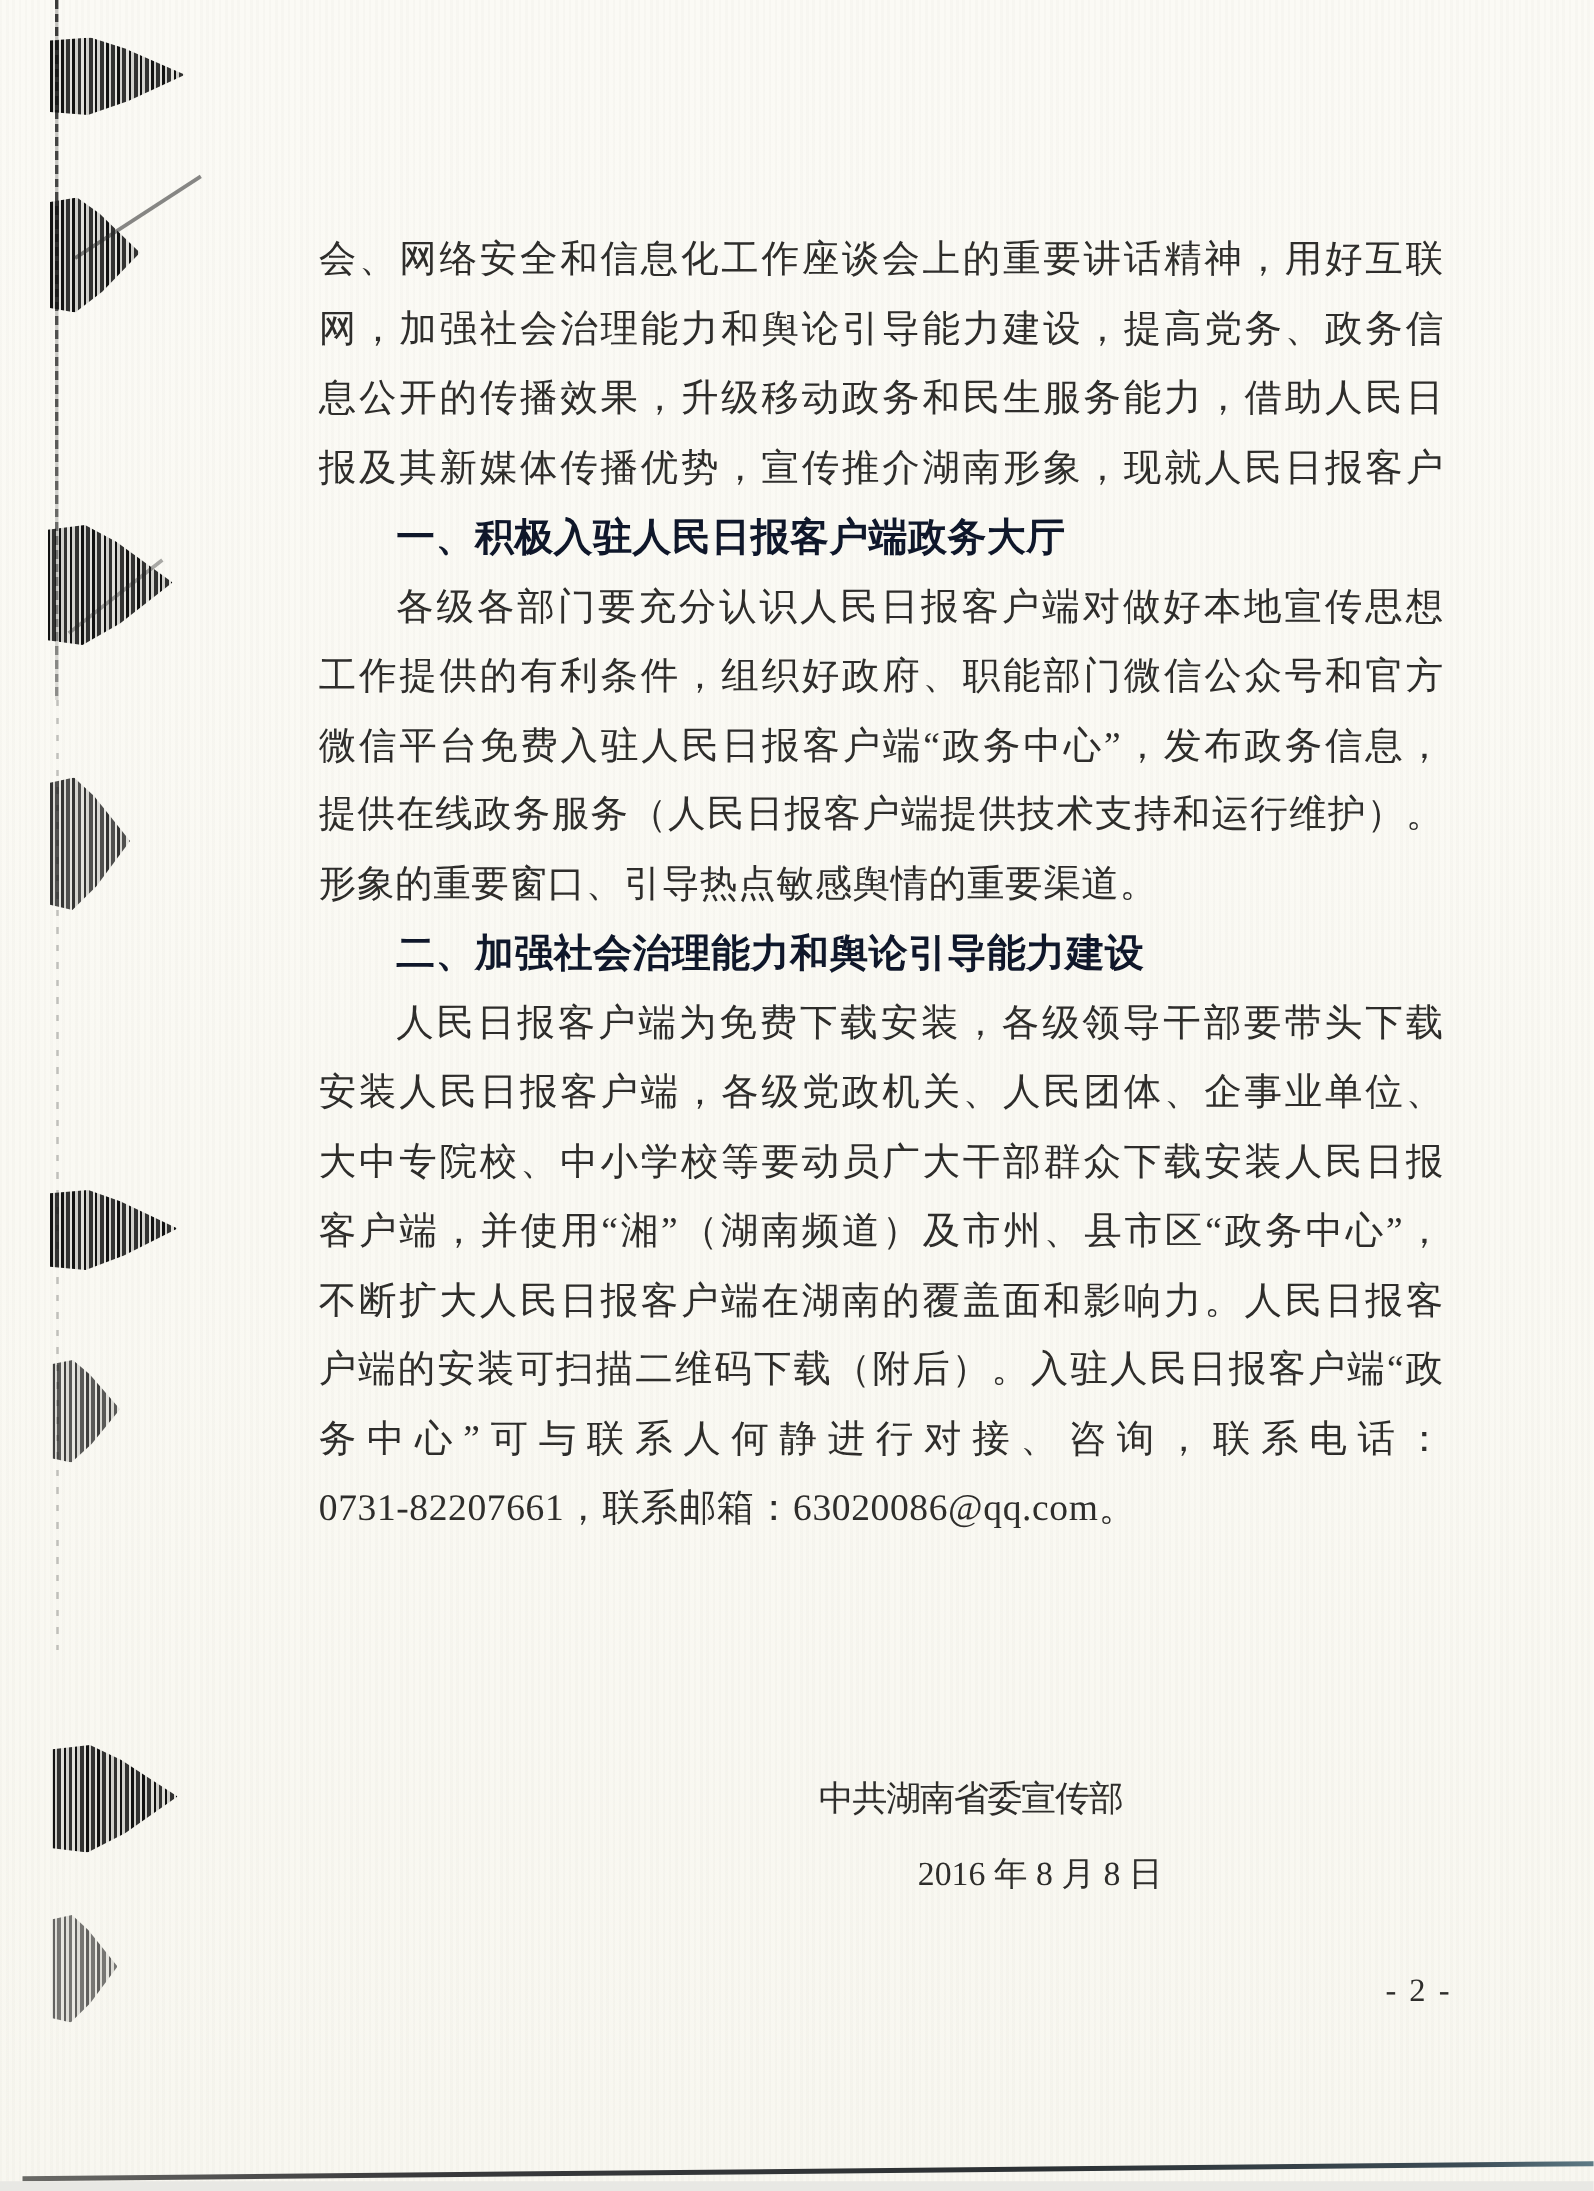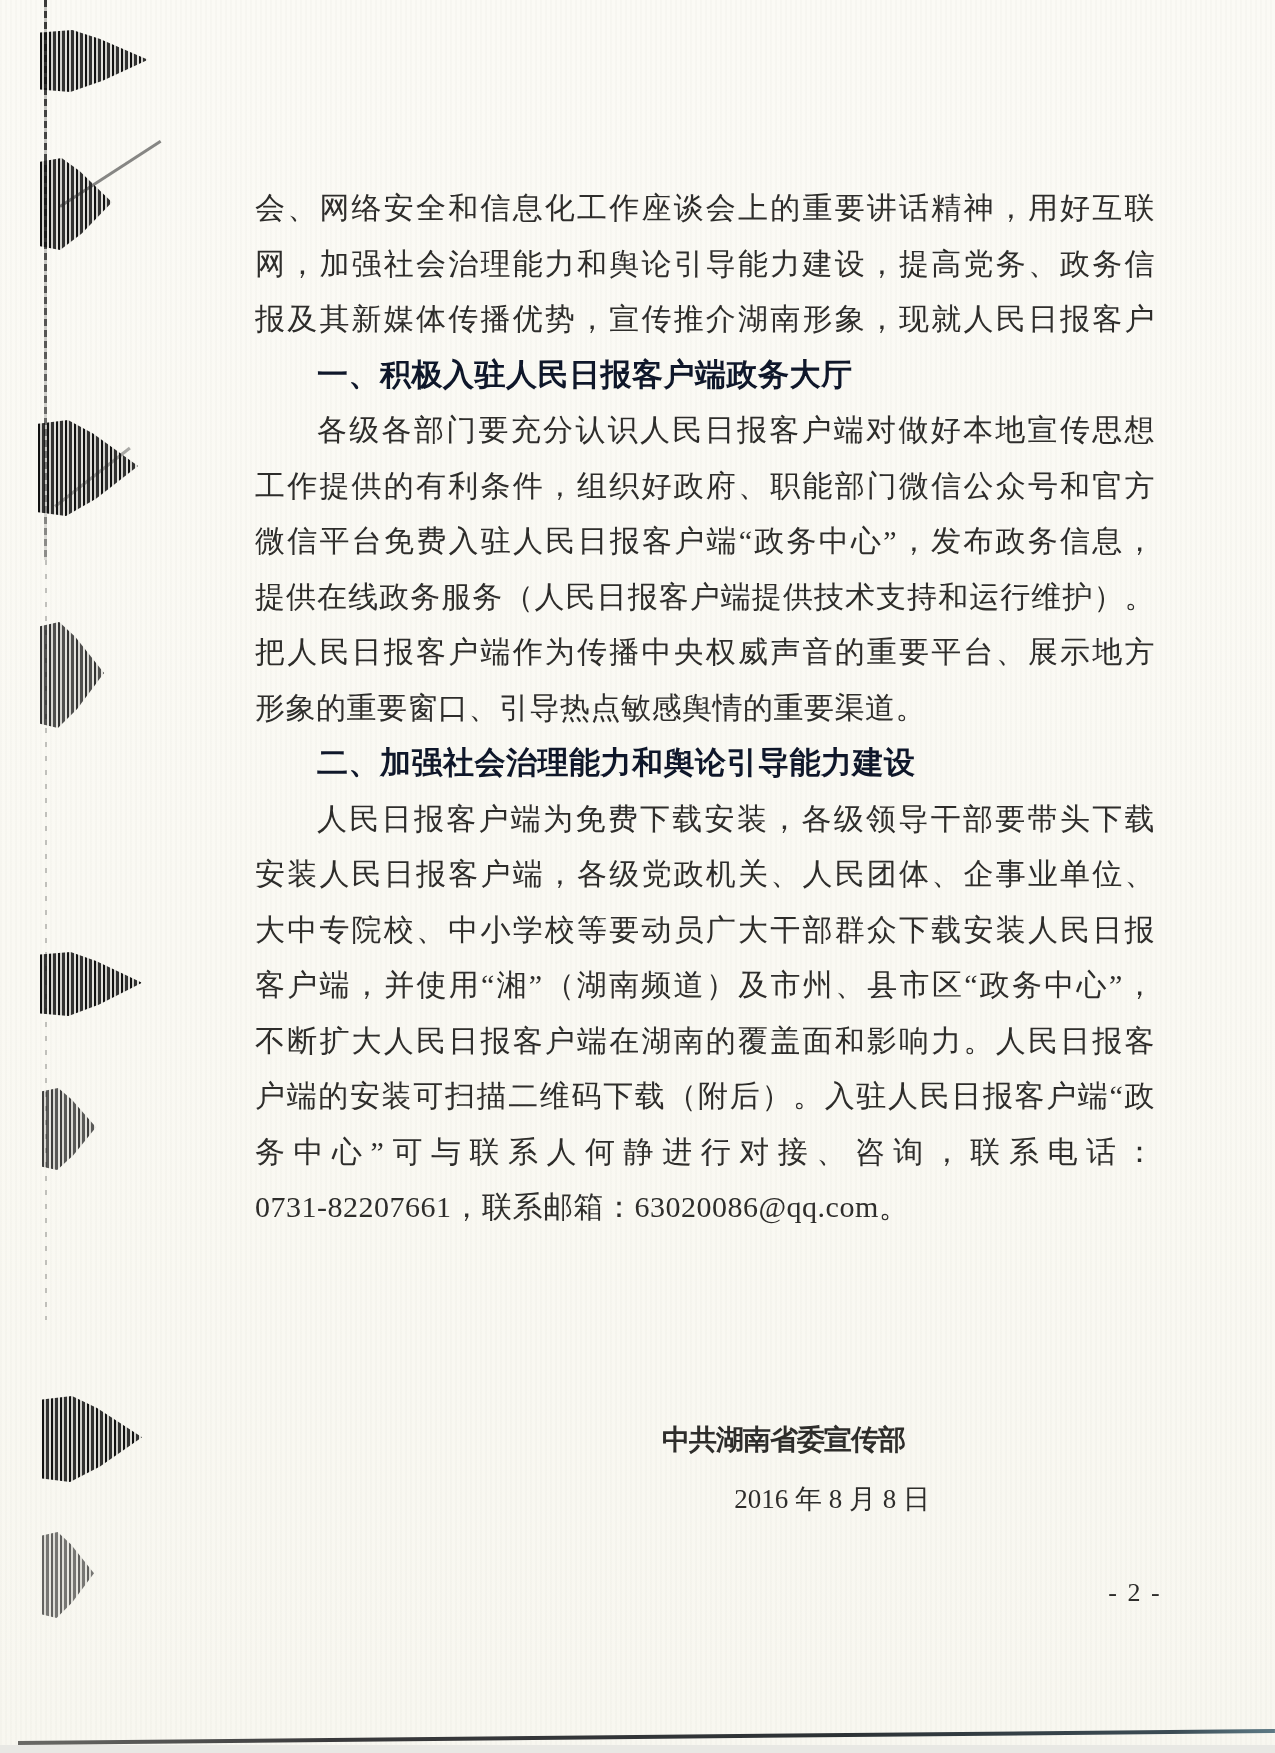--- a/index.html
+++ b/index.html
@@ -26,21 +26,21 @@
   .ln.fill{text-align-last:justify;}
   .ln.end{text-align-last:left;}
   .ln.ind{text-indent:62px;}
   .ln.h{
     font-weight:bold;color:#0f172a;font-size:31px;
     font-family:"Liberation Sans", sans-serif;
   }
   
   .sig-org{
     position:absolute;left:655px;top:1420px;width:250px;height:40px;
-    line-height:40px;font-size:28px;color:#2e2d2b;text-align:right;letter-spacing:-1px;font-weight:bold;
+    line-height:40px;font-size:28px;color:#2e2d2b;text-align:left;letter-spacing:-1px;
   }
   .sig-date{
     position:absolute;left:690px;top:1479px;width:240px;height:40px;
     line-height:40px;font-size:27px;color:#2e2d2b;text-align:right;
   }
   .page-num{
     position:absolute;left:1095px;top:1576px;width:80px;height:34px;
     line-height:34px;font-size:26px;color:#2e2d2b;text-align:center;letter-spacing:2px;
   }
   
@@ -101,27 +101,27 @@
 <div class="streak st2"></div>
 <div class="smudge sm4"></div>
 <div class="smudge sm5"></div>
 <div class="smudge sm6"></div>
 <div class="smudge sm7"></div>
 <div class="smudge sm8"></div>
 
 <main class="body-col">
   <div class="ln fill">会、网络安全和信息化工作座谈会上的重要讲话精神，用好互联</div>
   <div class="ln fill">网，加强社会治理能力和舆论引导能力建设，提高党务、政务信</div>
+  <div class="ln fill">息公开的传播效果，升级移动政务和民生服务能力，借助人民日</div>
   <div class="ln fill">报及其新媒体传播优势，宣传推介湖南形象，现就人民日报客户</div>
   <div class="ln h ind end">一、积极入驻人民日报客户端政务大厅</div>
   <div class="ln ind fill">各级各部门要充分认识人民日报客户端对做好本地宣传思想</div>
   <div class="ln fill">工作提供的有利条件，组织好政府、职能部门微信公众号和官方</div>
   <div class="ln fill">微信平台免费入驻人民日报客户端“政务中心”，发布政务信息，</div>
   <div class="ln fill">提供在线政务服务（人民日报客户端提供技术支持和运行维护）。</div>
-  <div class="ln fill">把人民日报客户端作为传播中央权威声音的重要平台、展示地方</div>
   <div class="ln end">形象的重要窗口、引导热点敏感舆情的重要渠道。</div>
   <div class="ln h ind end">二、加强社会治理能力和舆论引导能力建设</div>
   <div class="ln ind fill">人民日报客户端为免费下载安装，各级领导干部要带头下载</div>
   <div class="ln fill">安装人民日报客户端，各级党政机关、人民团体、企事业单位、</div>
   <div class="ln fill">大中专院校、中小学校等要动员广大干部群众下载安装人民日报</div>
   <div class="ln fill">客户端，并使用“湘”（湖南频道）及市州、县市区“政务中心”，</div>
   <div class="ln fill">不断扩大人民日报客户端在湖南的覆盖面和影响力。人民日报客</div>
   <div class="ln fill">户端的安装可扫描二维码下载（附后）。入驻人民日报客户端“政</div>
   <div class="ln fill">务中心”可与联系人何静进行对接、咨询，联系电话：</div>
   <div class="ln end">0731-82207661，联系邮箱：63020086@qq.com。</div>

